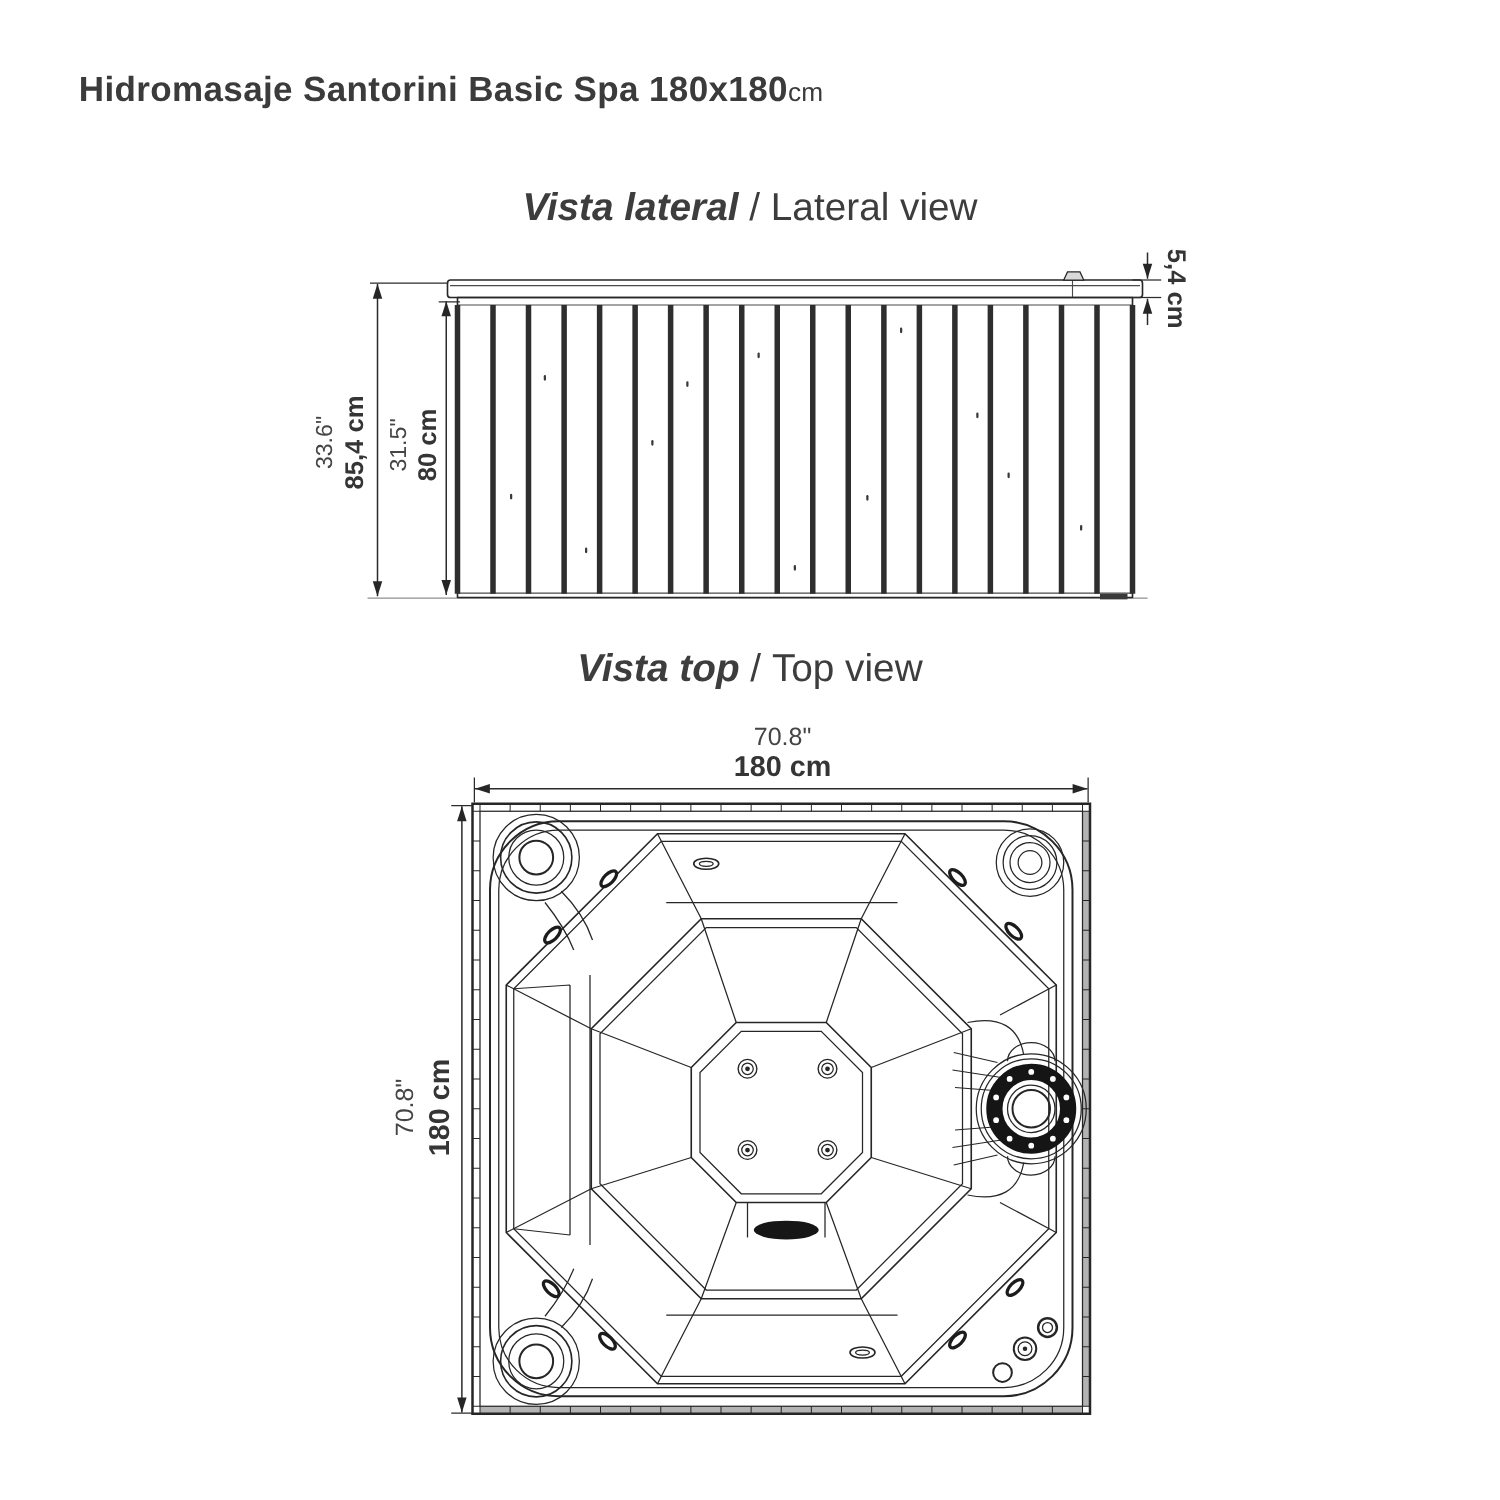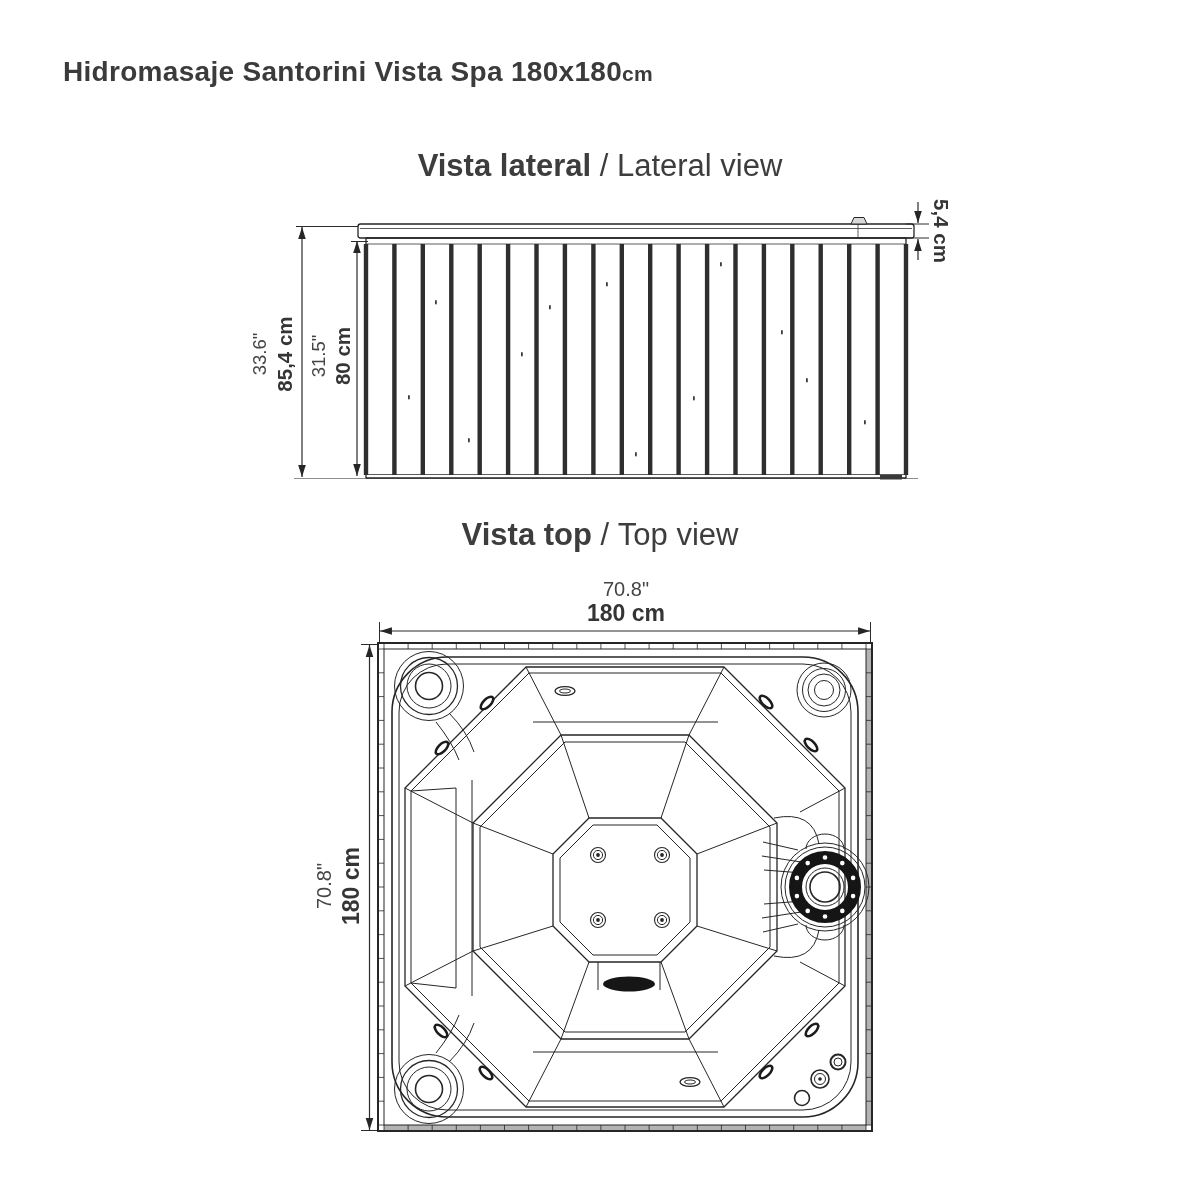--- a/index.html
+++ b/index.html
@@ -1,23 +1,23 @@
 <!DOCTYPE html>
 <html><head>
 <meta charset="utf-8">
 <style>
   html,body{margin:0;padding:0;background:#fff;}
   body{width:1200px;height:1200px;position:relative;font-family:"Liberation Sans",sans-serif;overflow:hidden;}
   .page{position:absolute;inset:0;background:#ffffff;}
   #title{position:absolute;left:63px;top:56px;font-size:28px;font-weight:700;color:#3b3b3b;letter-spacing:.3px;white-space:nowrap;}
-  #title .unit{font-size:21px;font-weight:700;letter-spacing:.2px;}
+  #title .unit{font-size:21px;font-weight:400;letter-spacing:.2px;}
   .heading{position:absolute;left:0;width:100%;text-align:center;font-size:31px;color:#3d3d3d;white-space:nowrap;}
   #heading-lateral{top:148px;}
   #heading-top{top:517px;text-align:center;}
-  .heading .b{font-weight:700;}
+  .heading .b{font-weight:700;font-style:italic;}
   .heading .sep{font-weight:400;}
   .heading .l{font-weight:300;}
   svg{position:absolute;overflow:visible;}
   #svg-lateral{left:240px;top:185px;}
   #svg-top{left:280px;top:555px;}
   .s1{stroke:#262626;stroke-width:1;fill:none;}
   .s13{stroke:#262626;stroke-width:1.3;fill:none;stroke-linejoin:round;}
   .s16{stroke:#262626;stroke-width:1.6;fill:none;}
   .s2{stroke:#262626;stroke-width:2;fill:none;}
   .thin{stroke:#4a4a4a;stroke-width:.9;fill:none;}
@@ -28,21 +28,21 @@
   .dim-b{font-weight:700;font-size:20.5px;}
   .dim-l{font-weight:300;font-size:18.5px;fill:#454545;}
   .dim-bl{font-weight:700;font-size:23px;}
   .dim-ll{font-weight:300;font-size:20px;fill:#454545;}
 </style>
 </head>
 <body>
 
 <div class="page">
 
-  <div id="title"><span>Hidromasaje Santorini Vista Spa 180x180</span><span class="unit">cm</span></div>
+  <div id="title"><span>Hidromasaje Santorini Basic Spa 180x180</span><span class="unit">cm</span></div>
 
   <div class="heading" id="heading-lateral"><span class="b">Vista lateral</span><span class="sep"> / </span><span class="l">Lateral view</span></div>
 
   <div class="heading" id="heading-top"><span class="b">Vista top</span><span class="sep"> / </span><span class="l">Top view</span></div>
 
   <svg id="svg-lateral" width="720" height="310" viewBox="240 185 720 310">
     <defs>
       <marker id="arr" viewBox="0 0 12 8" refX="11.5" refY="4" markerWidth="13" markerHeight="9" orient="auto-start-reverse" markerUnits="userSpaceOnUse">
         <path d="M0.5,0.5 L11.5,4 L0.5,7.5 Z" fill="#262626"></path>
       </marker>

